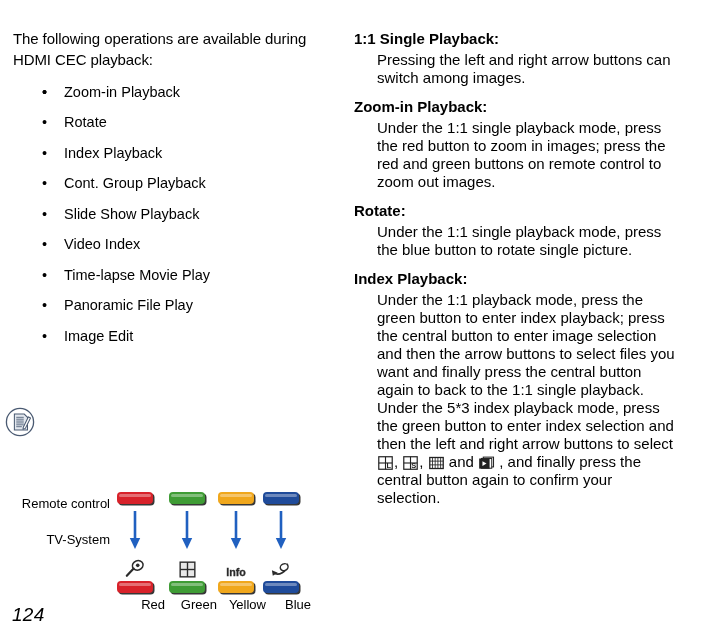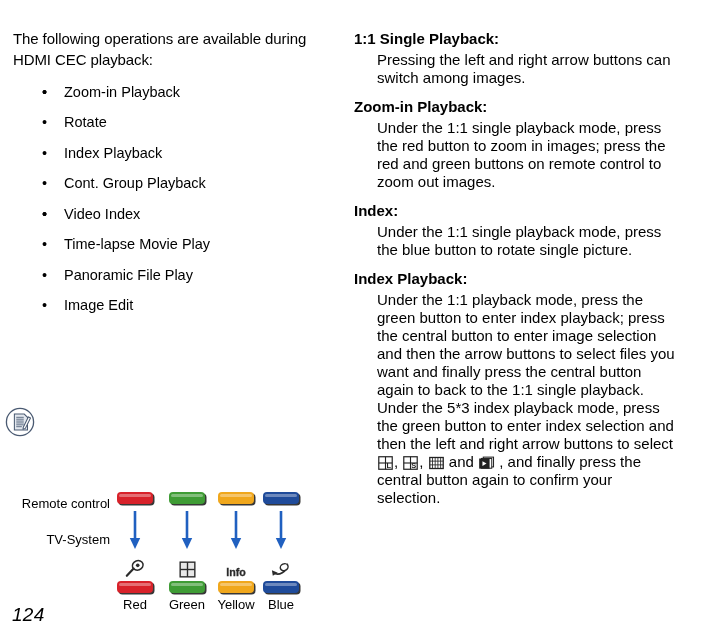--- a/index.html
+++ b/index.html
@@ -123,21 +123,21 @@
   .tv-icon {
     height: 20px;
     display: flex;
     align-items: flex-end;
     justify-content: center;
     margin-bottom: 2px;
   }
   .btn-caption {
     font-size: 13px;
     line-height: 15px;
-    text-align: center;
+    text-align: right;
     margin-top: 4px;
   }
 
   
   #page-number {
     position: absolute;
     left: 12px;
     top: 604px;
     font-size: 19px;
     font-style: italic;
@@ -196,20 +196,21 @@
     <li class="feature-item">
       <span class="feature-bullet">•</span>
       <span>Index Playback</span>
     </li>
     <li class="feature-item">
       <span class="feature-bullet">•</span>
       <span>Cont. Group Playback</span>
     </li>
     <li class="feature-item">
       <span class="feature-bullet">•</span>
+      <span>Slide Show Playback</span>
     </li>
     <li class="feature-item">
       <span class="feature-bullet">•</span>
       <span>Video Index</span>
     </li>
     <li class="feature-item">
       <span class="feature-bullet">•</span>
       <span>Time-lapse Movie Play</span>
     </li>
     <li class="feature-item">
@@ -331,21 +332,21 @@
   <h3 class="section-heading">1:1 Single Playback:</h3>
   <div class="section-body">
     <p>Pressing the left and right arrow buttons can switch among images.</p>
   </div>
 
   <h3 class="section-heading">Zoom-in Playback:</h3>
   <div class="section-body">
     <p>Under the 1:1 single playback mode, press the red button to zoom in images; press the red and green buttons on remote control to zoom out images.</p>
   </div>
 
-  <h3 class="section-heading">Index:</h3>
+  <h3 class="section-heading">Rotate:</h3>
   <div class="section-body">
     <p>Under the 1:1 single playback mode, press the blue button to rotate single picture.</p>
   </div>
 
   <h3 class="section-heading">Index Playback:</h3>
   <div class="section-body">
     <p>Under the 1:1 playback mode, press the green button to enter index playback; press the central button to enter image selection and then the arrow buttons to select files you want and finally press the central button again to back to the 1:1 single playback.</p>
     <p><span>Under the 5*3 index playback mode, press the green button to enter index selection and then the left and right arrow buttons to select </span><span class="inline-icon"><svg viewBox="0 0 16 15" width="15" height="14">
             <rect x="0.8" y="0.8" width="14.4" height="13.4" fill="#ffffff" stroke="#222" stroke-width="1.3"></rect>
             <line x1="8" y1="0.8" x2="8" y2="14.2" stroke="#222" stroke-width="1.2"></line>

